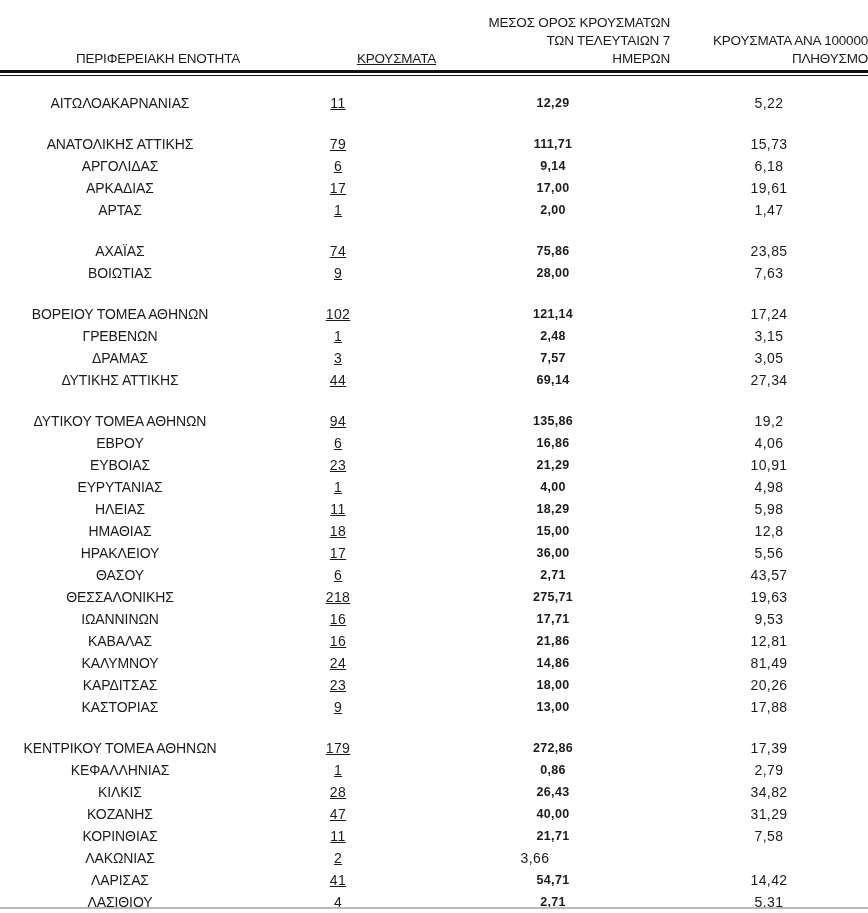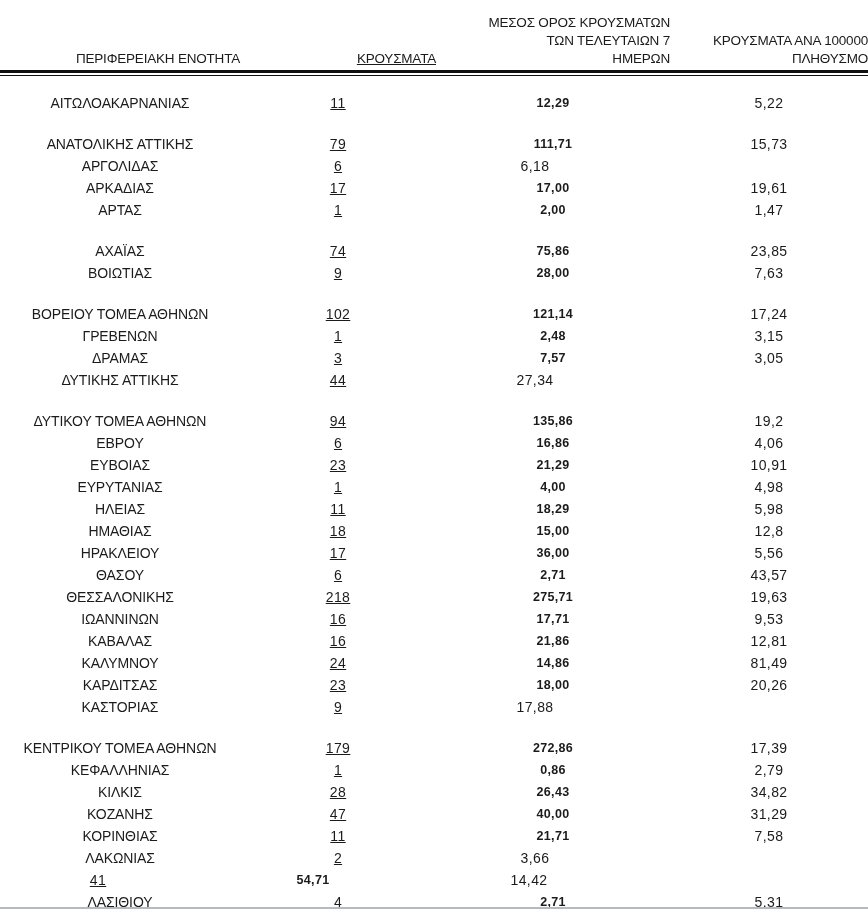--- a/index.html
+++ b/index.html
@@ -105,20 +105,21 @@
       <div class="group">
         <div class="row">
           <div class="cell c0">ΑΝΑΤΟΛΙΚΗΣ ΑΤΤΙΚΗΣ</div>
           <div class="cell c1">79</div>
           <div class="cell c2">111,71</div>
           <div class="cell c3">15,73</div>
         </div>
         <div class="row">
           <div class="cell c0">ΑΡΓΟΛΙΔΑΣ</div>
           <div class="cell c1">6</div>
+          <div class="cell c2">9,14</div>
           <div class="cell c3">6,18</div>
         </div>
         <div class="row">
           <div class="cell c0">ΑΡΚΑΔΙΑΣ</div>
           <div class="cell c1">17</div>
           <div class="cell c2">17,00</div>
           <div class="cell c3">19,61</div>
         </div>
         <div class="row">
           <div class="cell c0">ΑΡΤΑΣ</div>
@@ -156,20 +157,21 @@
         </div>
         <div class="row">
           <div class="cell c0">ΔΡΑΜΑΣ</div>
           <div class="cell c1">3</div>
           <div class="cell c2">7,57</div>
           <div class="cell c3">3,05</div>
         </div>
         <div class="row">
           <div class="cell c0">ΔΥΤΙΚΗΣ ΑΤΤΙΚΗΣ</div>
           <div class="cell c1">44</div>
+          <div class="cell c2">69,14</div>
           <div class="cell c3">27,34</div>
         </div>
       </div>
       <div class="group">
         <div class="row">
           <div class="cell c0">ΔΥΤΙΚΟΥ ΤΟΜΕΑ ΑΘΗΝΩΝ</div>
           <div class="cell c1">94</div>
           <div class="cell c2">135,86</div>
           <div class="cell c3">19,2</div>
         </div>
@@ -241,20 +243,21 @@
         </div>
         <div class="row">
           <div class="cell c0">ΚΑΡΔΙΤΣΑΣ</div>
           <div class="cell c1">23</div>
           <div class="cell c2">18,00</div>
           <div class="cell c3">20,26</div>
         </div>
         <div class="row">
           <div class="cell c0">ΚΑΣΤΟΡΙΑΣ</div>
           <div class="cell c1">9</div>
+          <div class="cell c2">13,00</div>
           <div class="cell c3">17,88</div>
         </div>
       </div>
       <div class="group">
         <div class="row">
           <div class="cell c0">ΚΕΝΤΡΙΚΟΥ ΤΟΜΕΑ ΑΘΗΝΩΝ</div>
           <div class="cell c1">179</div>
           <div class="cell c2">272,86</div>
           <div class="cell c3">17,39</div>
         </div>
@@ -281,20 +284,21 @@
           <div class="cell c1">11</div>
           <div class="cell c2">21,71</div>
           <div class="cell c3">7,58</div>
         </div>
         <div class="row">
           <div class="cell c0">ΛΑΚΩΝΙΑΣ</div>
           <div class="cell c1">2</div>
           <div class="cell c3">3,66</div>
         </div>
         <div class="row">
+          <div class="cell c0">ΛΑΡΙΣΑΣ</div>
           <div class="cell c1">41</div>
           <div class="cell c2">54,71</div>
           <div class="cell c3">14,42</div>
         </div>
         <div class="row">
           <div class="cell c0">ΛΑΣΙΘΙΟΥ</div>
           <div class="cell c1">4</div>
           <div class="cell c2">2,71</div>
           <div class="cell c3">5,31</div>
         </div>

